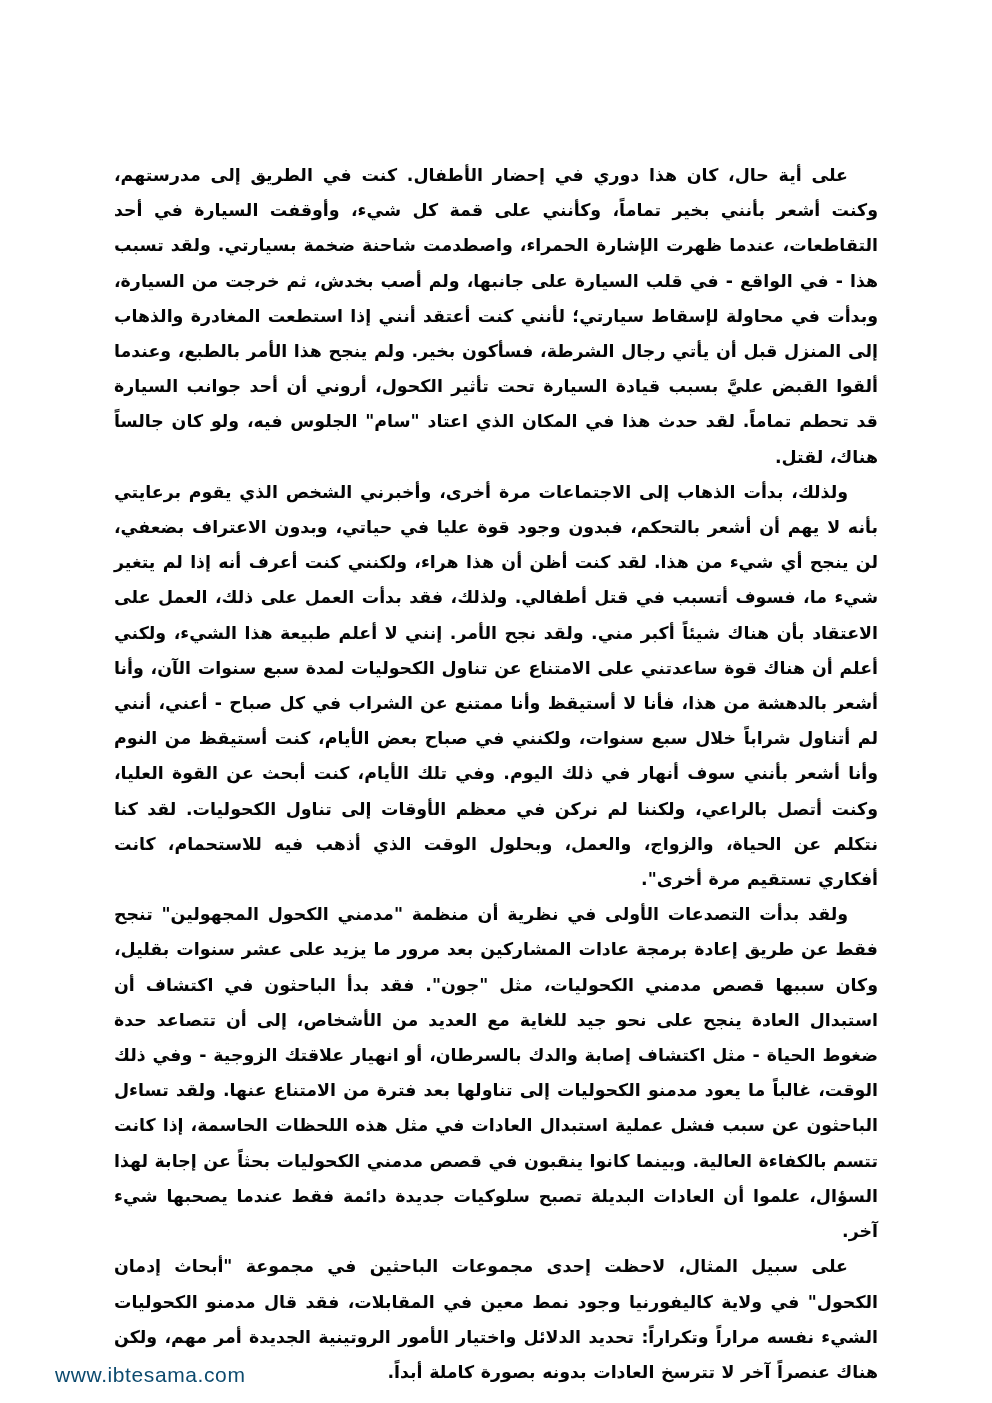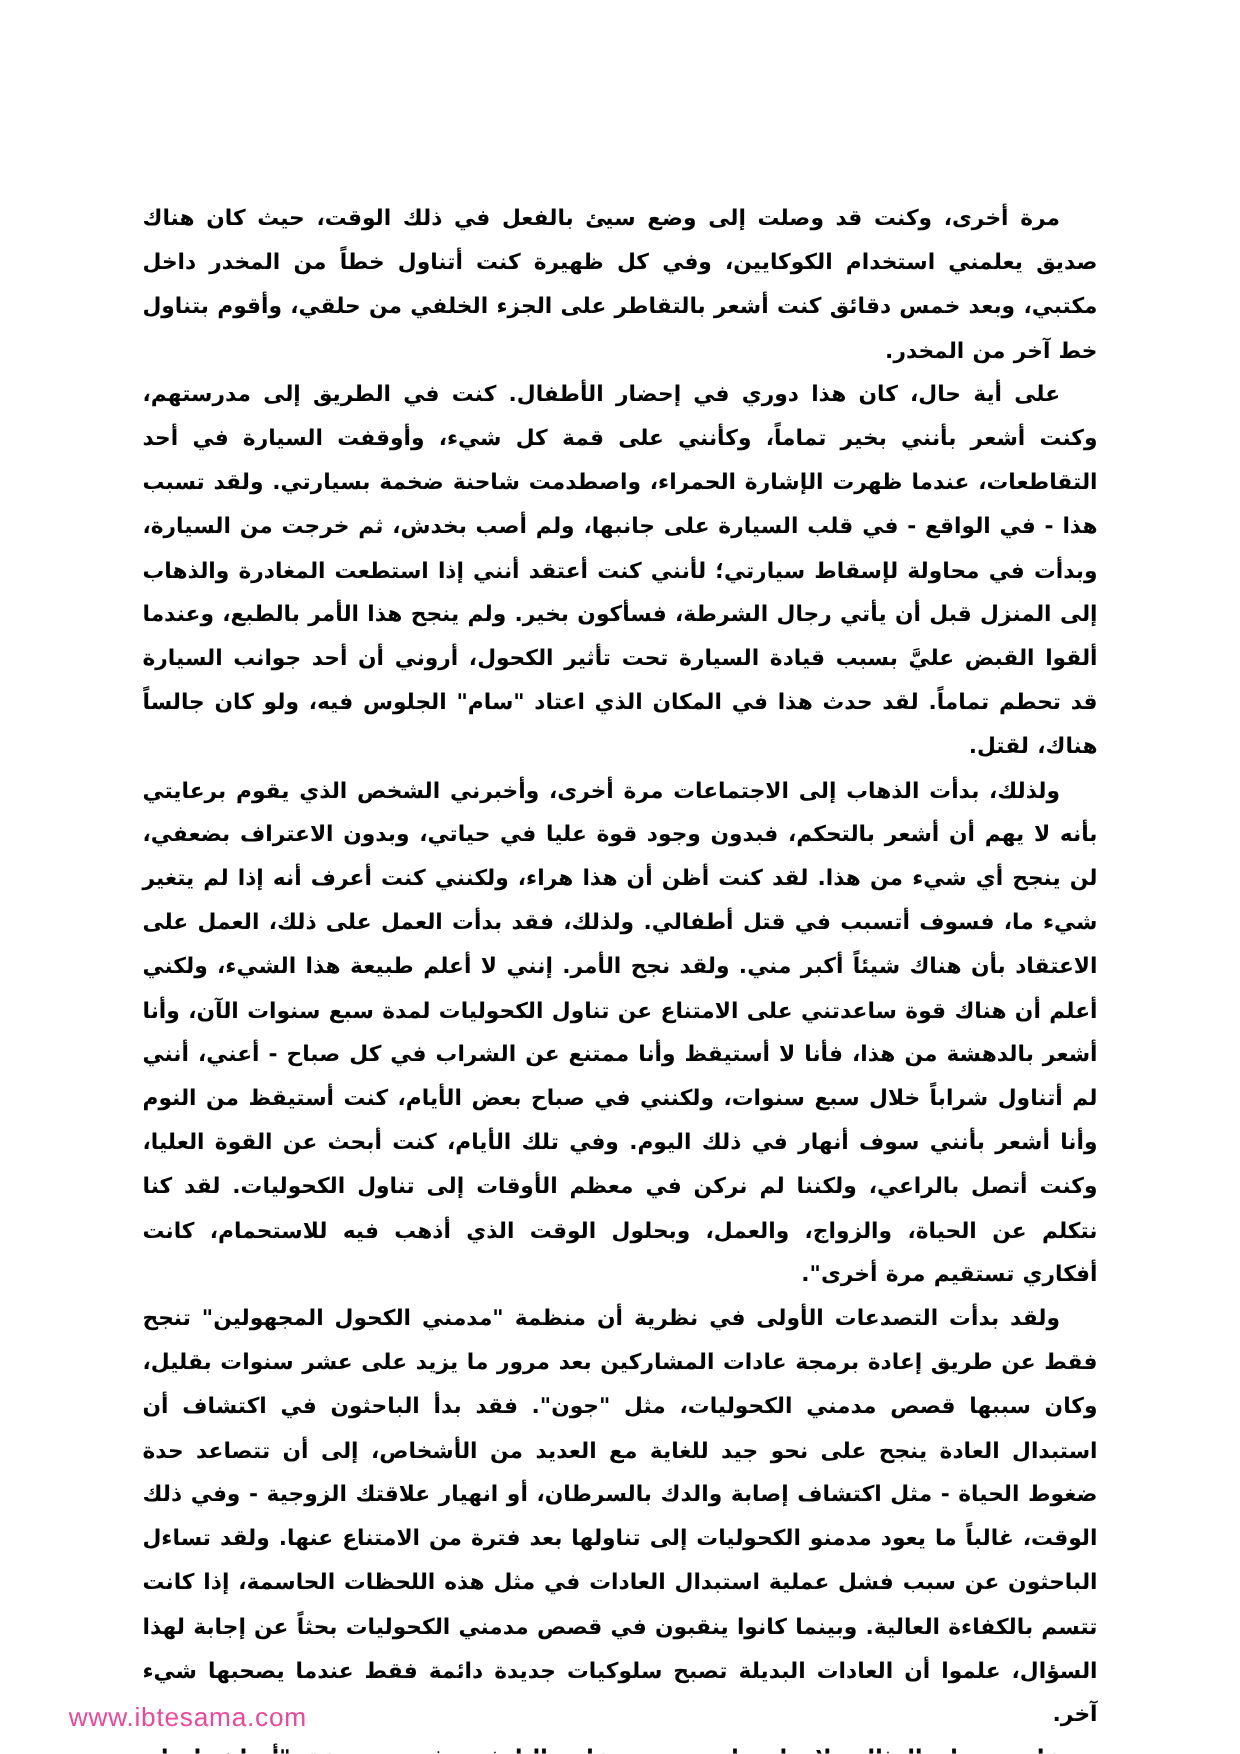--- a/index.html
+++ b/index.html
@@ -37,33 +37,32 @@
     padding: 0;
     text-indent: 30px;
     text-align: justify;
   }
   .watermark {
     position: absolute;
     left: 55px;
     top: 1363px;
     font-family: "Liberation Sans", sans-serif;
     font-size: 21px;
-    color: #ec4899;
+    color: #0c4a6e;
     letter-spacing: 0.6px;
     white-space: nowrap;
     user-select: none;
   }
 </style>
 </head>
 <body>
 
 <div class="page">
 
   <div class="doc-body">
-    <p class="para">مرة أخرى، وكنت قد وصلت إلى وضع سيئ بالفعل في ذلك الوقت، حيث كان هناك صديق يعلمني استخدام الكوكايين، وفي كل ظهيرة كنت أتناول خطاً من المخدر داخل مكتبي، وبعد خمس دقائق كنت أشعر بالتقاطر على الجزء الخلفي من حلقي، وأقوم بتناول خط آخر من المخدر.</p>
     <p class="para">على أية حال، كان هذا دوري في إحضار الأطفال. كنت في الطريق إلى مدرستهم، وكنت أشعر بأنني بخير تماماً، وكأنني على قمة كل شيء، وأوقفت السيارة في أحد التقاطعات، عندما ظهرت الإشارة الحمراء، واصطدمت شاحنة ضخمة بسيارتي. ولقد تسبب هذا - في الواقع - في قلب السيارة على جانبها، ولم أصب بخدش، ثم خرجت من السيارة، وبدأت في محاولة لإسقاط سيارتي؛ لأنني كنت أعتقد أنني إذا استطعت المغادرة والذهاب إلى المنزل قبل أن يأتي رجال الشرطة، فسأكون بخير. ولم ينجح هذا الأمر بالطبع، وعندما ألقوا القبض عليَّ بسبب قيادة السيارة تحت تأثير الكحول، أروني أن أحد جوانب السيارة قد تحطم تماماً. لقد حدث هذا في المكان الذي اعتاد "سام" الجلوس فيه، ولو كان جالساً هناك، لقتل.</p>
     <p class="para">ولذلك، بدأت الذهاب إلى الاجتماعات مرة أخرى، وأخبرني الشخص الذي يقوم برعايتي بأنه لا يهم أن أشعر بالتحكم، فبدون وجود قوة عليا في حياتي، وبدون الاعتراف بضعفي، لن ينجح أي شيء من هذا. لقد كنت أظن أن هذا هراء، ولكنني كنت أعرف أنه إذا لم يتغير شيء ما، فسوف أتسبب في قتل أطفالي. ولذلك، فقد بدأت العمل على ذلك، العمل على الاعتقاد بأن هناك شيئاً أكبر مني. ولقد نجح الأمر. إنني لا أعلم طبيعة هذا الشيء، ولكني أعلم أن هناك قوة ساعدتني على الامتناع عن تناول الكحوليات لمدة سبع سنوات الآن، وأنا أشعر بالدهشة من هذا، فأنا لا أستيقظ وأنا ممتنع عن الشراب في كل صباح - أعني، أنني لم أتناول شراباً خلال سبع سنوات، ولكنني في صباح بعض الأيام، كنت أستيقظ من النوم وأنا أشعر بأنني سوف أنهار في ذلك اليوم. وفي تلك الأيام، كنت أبحث عن القوة العليا، وكنت أتصل بالراعي، ولكننا لم نركن في معظم الأوقات إلى تناول الكحوليات. لقد كنا نتكلم عن الحياة، والزواج، والعمل، وبحلول الوقت الذي أذهب فيه للاستحمام، كانت أفكاري تستقيم مرة أخرى".</p>
     <p class="para">ولقد بدأت التصدعات الأولى في نظرية أن منظمة "مدمني الكحول المجهولين" تنجح فقط عن طريق إعادة برمجة عادات المشاركين بعد مرور ما يزيد على عشر سنوات بقليل، وكان سببها قصص مدمني الكحوليات، مثل "جون". فقد بدأ الباحثون في اكتشاف أن استبدال العادة ينجح على نحو جيد للغاية مع العديد من الأشخاص، إلى أن تتصاعد حدة ضغوط الحياة - مثل اكتشاف إصابة والدك بالسرطان، أو انهيار علاقتك الزوجية - وفي ذلك الوقت، غالباً ما يعود مدمنو الكحوليات إلى تناولها بعد فترة من الامتناع عنها. ولقد تساءل الباحثون عن سبب فشل عملية استبدال العادات في مثل هذه اللحظات الحاسمة، إذا كانت تتسم بالكفاءة العالية. وبينما كانوا ينقبون في قصص مدمني الكحوليات بحثاً عن إجابة لهذا السؤال، علموا أن العادات البديلة تصبح سلوكيات جديدة دائمة فقط عندما يصحبها شيء آخر.</p>
     <p class="para">على سبيل المثال، لاحظت إحدى مجموعات الباحثين في مجموعة "أبحاث إدمان الكحول" في ولاية كاليفورنيا وجود نمط معين في المقابلات، فقد قال مدمنو الكحوليات الشيء نفسه مراراً وتكراراً: تحديد الدلائل واختيار الأمور الروتينية الجديدة أمر مهم، ولكن هناك عنصراً آخر لا تترسخ العادات بدونه بصورة كاملة أبداً.</p>
   </div>
 
   <div class="watermark">www.ibtesama.com</div>
 
 </div>
 

